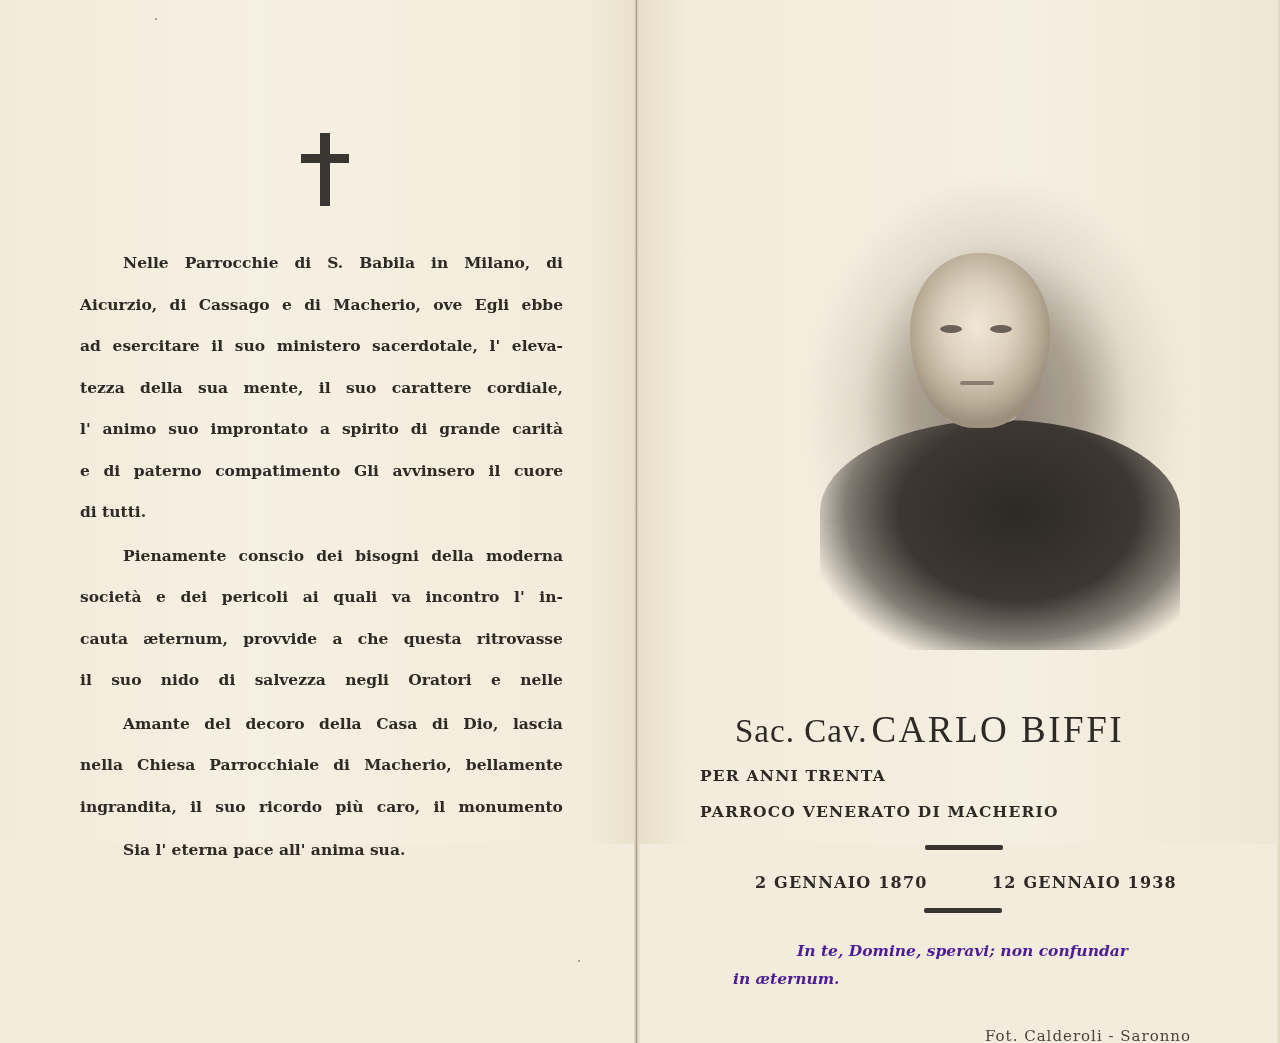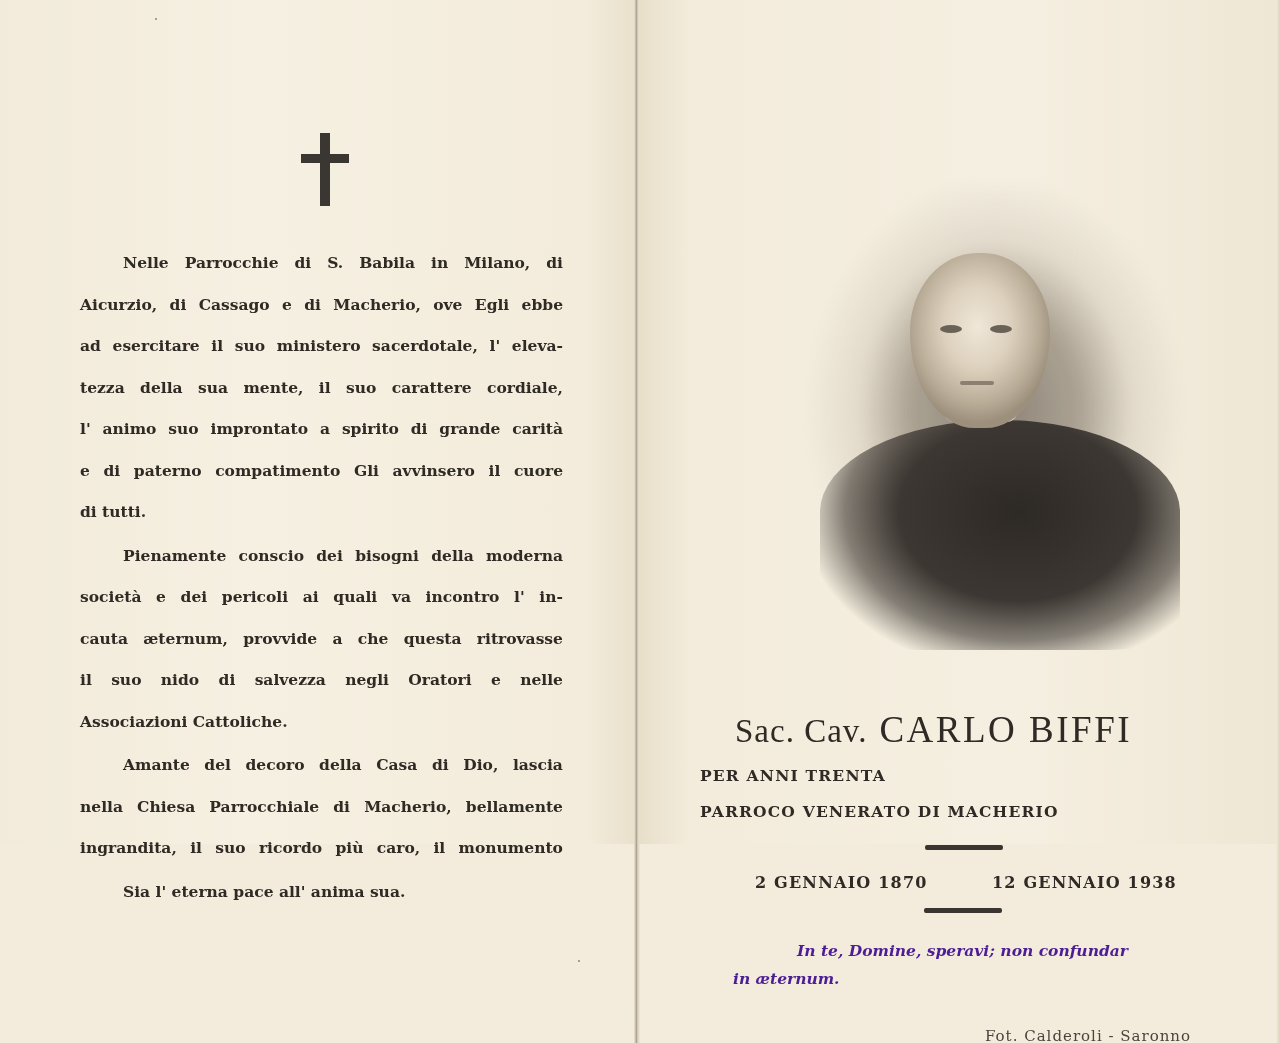--- a/index.html
+++ b/index.html
@@ -77,21 +77,21 @@
   .photo .eye.r { left:200px; }
   .photo .mouth { position:absolute; left:170px; top:196px; width:34px; height:4px; background:#8a7f71; border-radius:2px; }
 
   
   .name-line {
     position:absolute; left:735px; top:708px; width:460px;
     font-family:"Liberation Serif", serif; color:#2f2a25;
     white-space:nowrap;
   }
   .name-line .pref { font-size:33px; letter-spacing:1px; }
-  .name-line .name { font-size:37px; letter-spacing:2.5px; margin-left:8px; }
+  .name-line .name { font-size:37px; letter-spacing:2.5px; }
   .sub {
     position:absolute; left:700px; width:520px; text-align:left;
     font-family:"DejaVu Serif", serif; font-weight:bold;
     font-size:15.5px; letter-spacing:1.2px; color:#2f2a25; white-space:nowrap;
   }
   .rule {
     position:absolute; height:5px; background:#3a3530; border-radius:2px;
   }
   .dates {
     position:absolute; top:873px; font-family:"DejaVu Serif", serif; font-weight:bold;
@@ -216,21 +216,20 @@
           <span>il</span>
           <span>suo</span>
           <span>nido</span>
           <span>di</span>
           <span>salvezza</span>
           <span>negli</span>
           <span>Oratori</span>
           <span>e</span>
           <span>nelle</span>
         </p>
-      <p class="last">Associazioni Cattoliche.</p>
     </div>
     <div class="para">
       <p class="indent">
           <span>Amante</span>
           <span>del</span>
           <span>decoro</span>
           <span>della</span>
           <span>Casa</span>
           <span>di</span>
           <span>Dio,</span>

